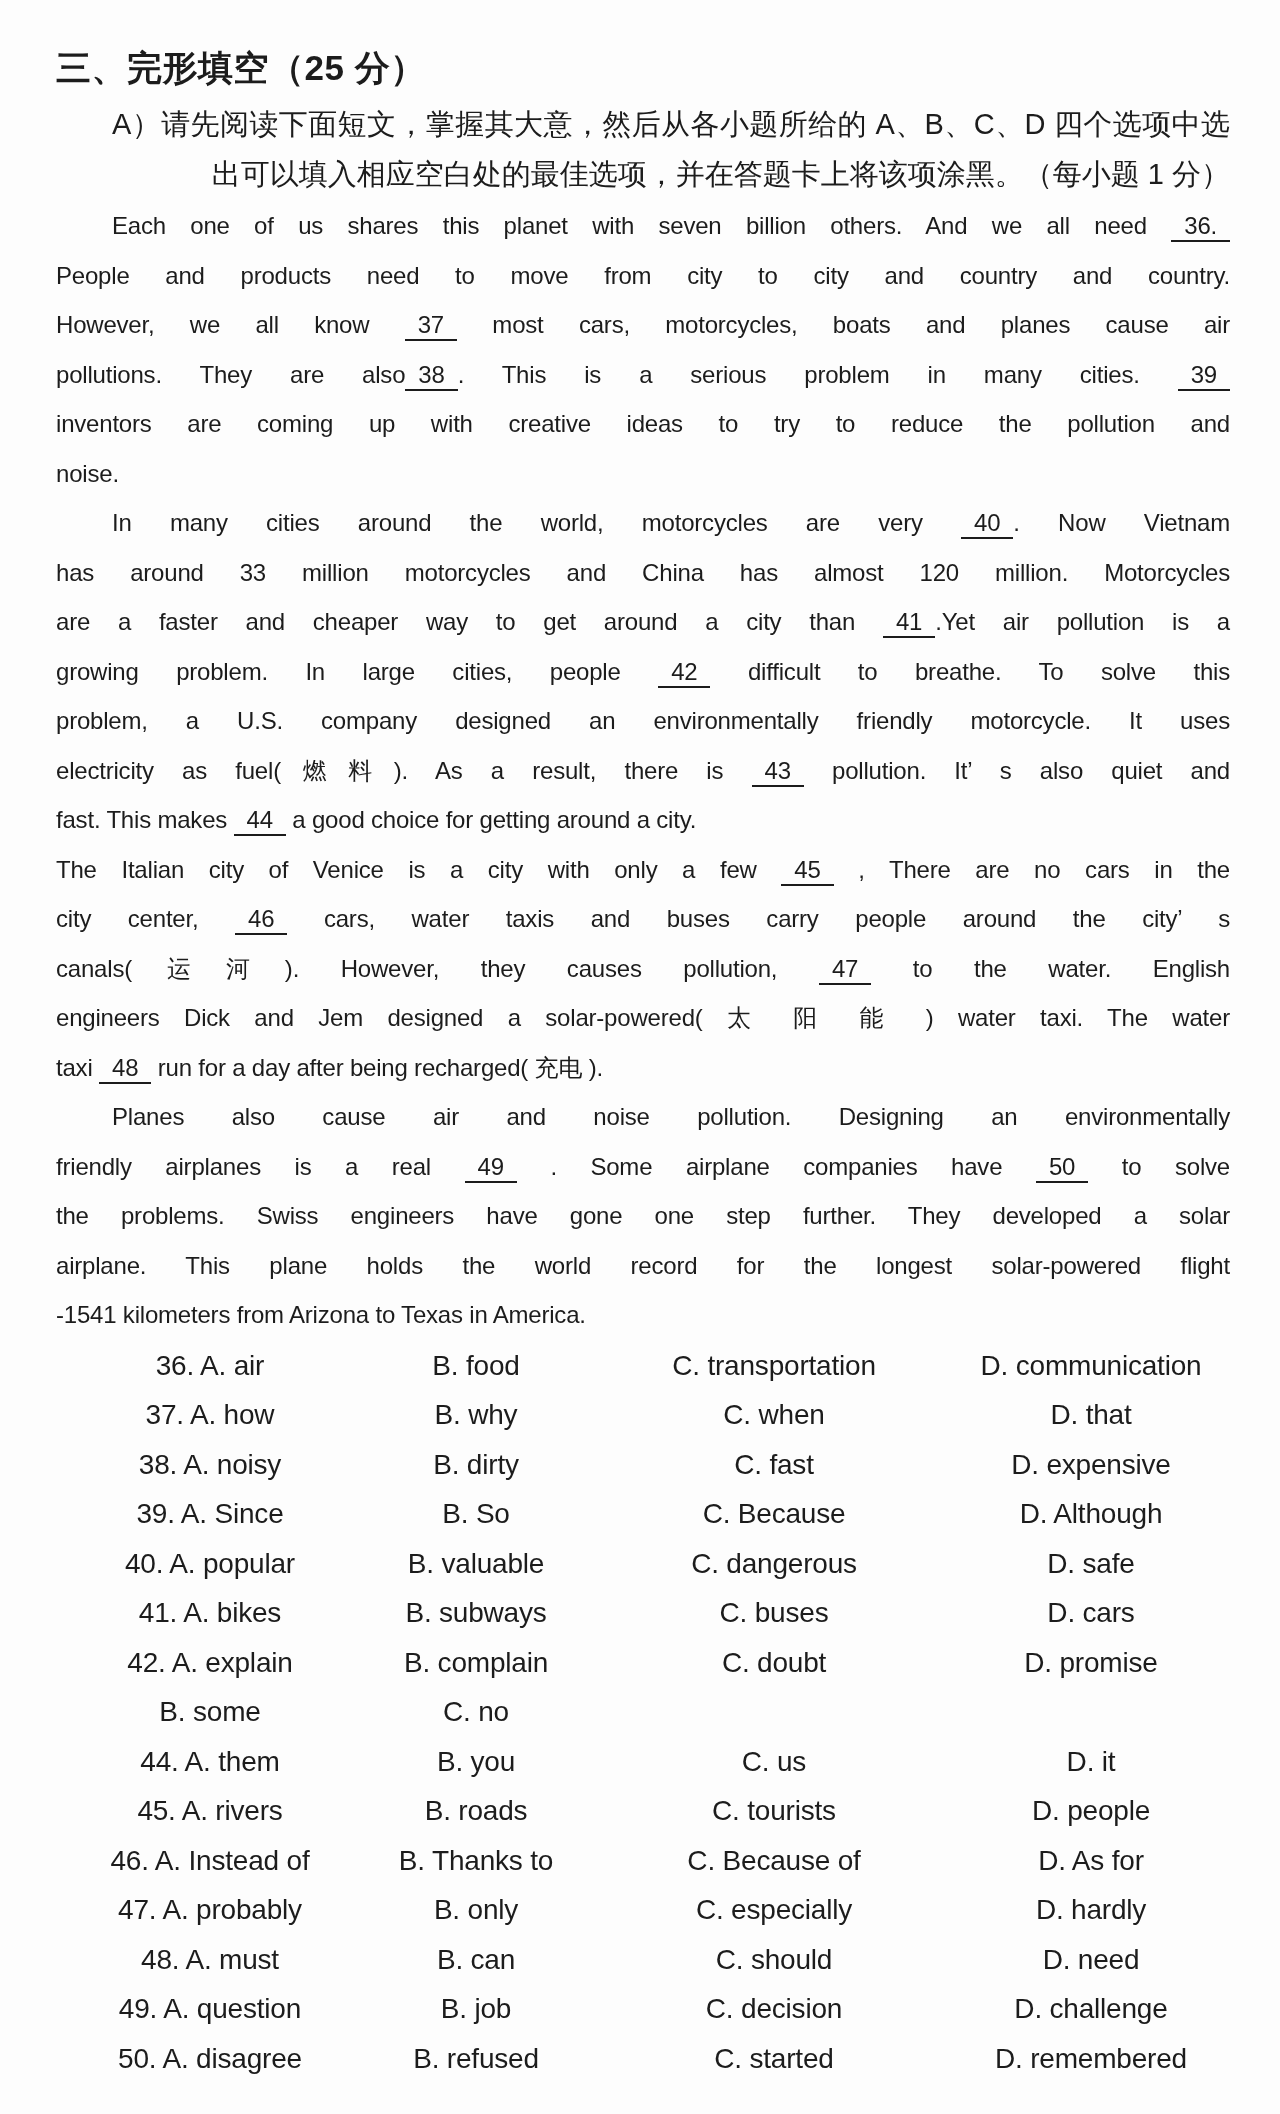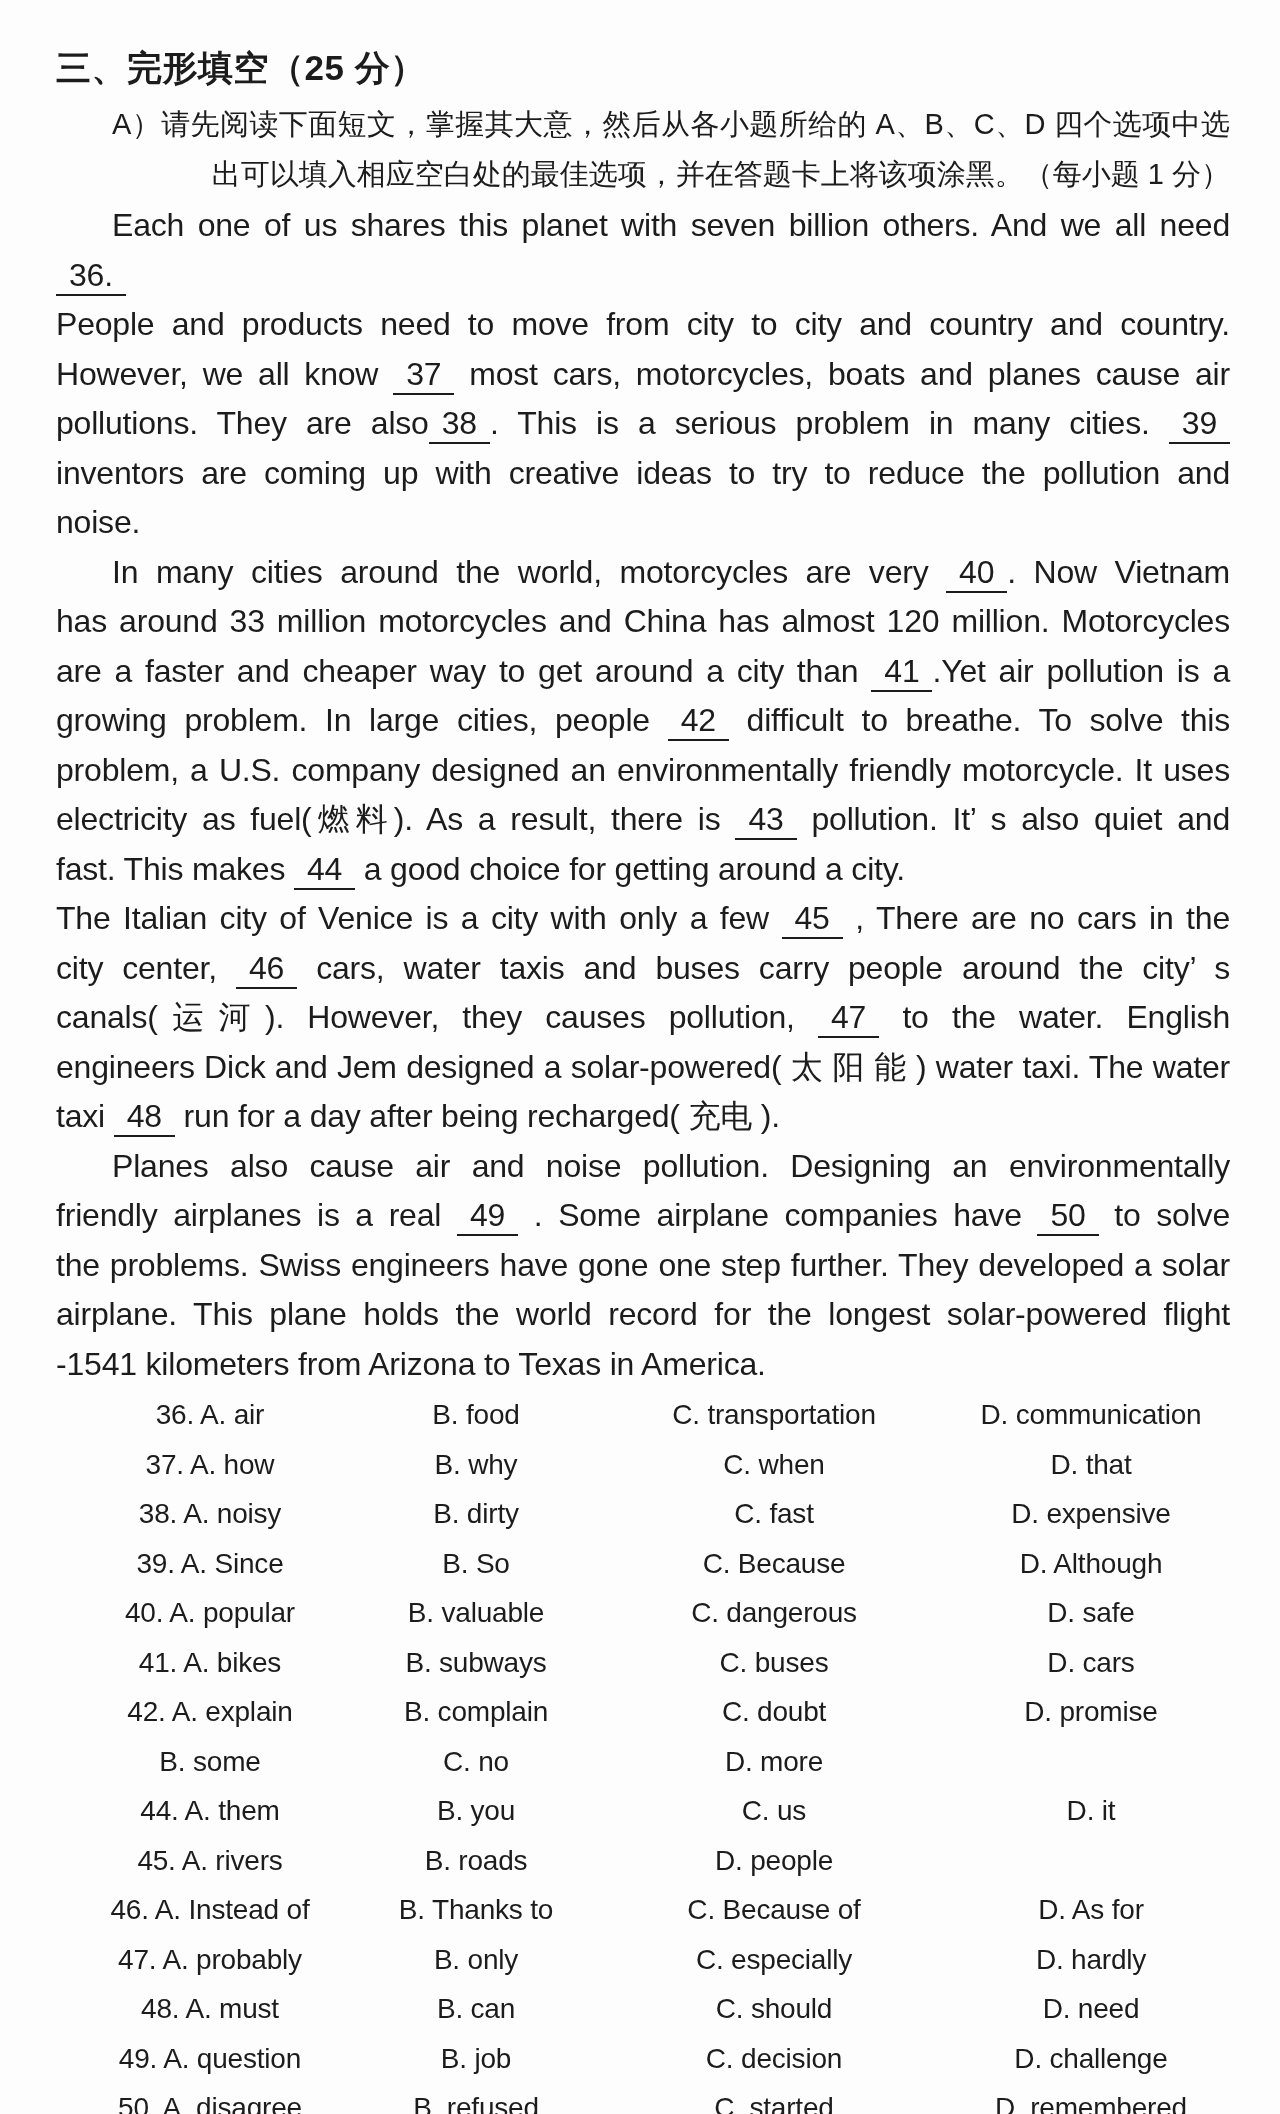--- a/index.html
+++ b/index.html
@@ -26,21 +26,21 @@
   .instructions .iline {
     font-size: 29px;
     line-height: 49.5px;
     text-align: right;
   }
   .instructions .iline.just { text-align: justify; text-align-last: justify; }
   .instructions .iline.indent { text-indent: 56px; }
 
   .passage { margin-top: 2px; }
   .pline {
-    font-size: 32px;
+    font-size: 24px;
     line-height: 49.5px;
     letter-spacing: -0.2px;
     text-align: left;
     white-space: normal;
   }
   .pline.just { text-align: justify; text-align-last: justify; }
   .pline.indent { text-indent: 56px; }
 
   .blank {
     display: inline;
@@ -138,31 +138,31 @@
         </div>
         <div class="orow">
           <div class="ocell">42. A. explain</div>
           <div class="ocell">B. complain</div>
           <div class="ocell">C. doubt</div>
           <div class="ocell">D. promise</div>
         </div>
         <div class="orow">
           <div class="ocell">B. some</div>
           <div class="ocell">C. no</div>
-          <div class="ocell">D. more</div>
         </div>
         <div class="orow">
           <div class="ocell">44. A. them</div>
           <div class="ocell">B. you</div>
           <div class="ocell">C. us</div>
           <div class="ocell">D. it</div>
         </div>
         <div class="orow">
           <div class="ocell">45. A. rivers</div>
           <div class="ocell">B. roads</div>
+          <div class="ocell">C. tourists</div>
           <div class="ocell">D. people</div>
         </div>
         <div class="orow">
           <div class="ocell">46. A. Instead of</div>
           <div class="ocell">B. Thanks to</div>
           <div class="ocell">C. Because of</div>
           <div class="ocell">D. As for</div>
         </div>
         <div class="orow">
           <div class="ocell">47. A. probably</div>

